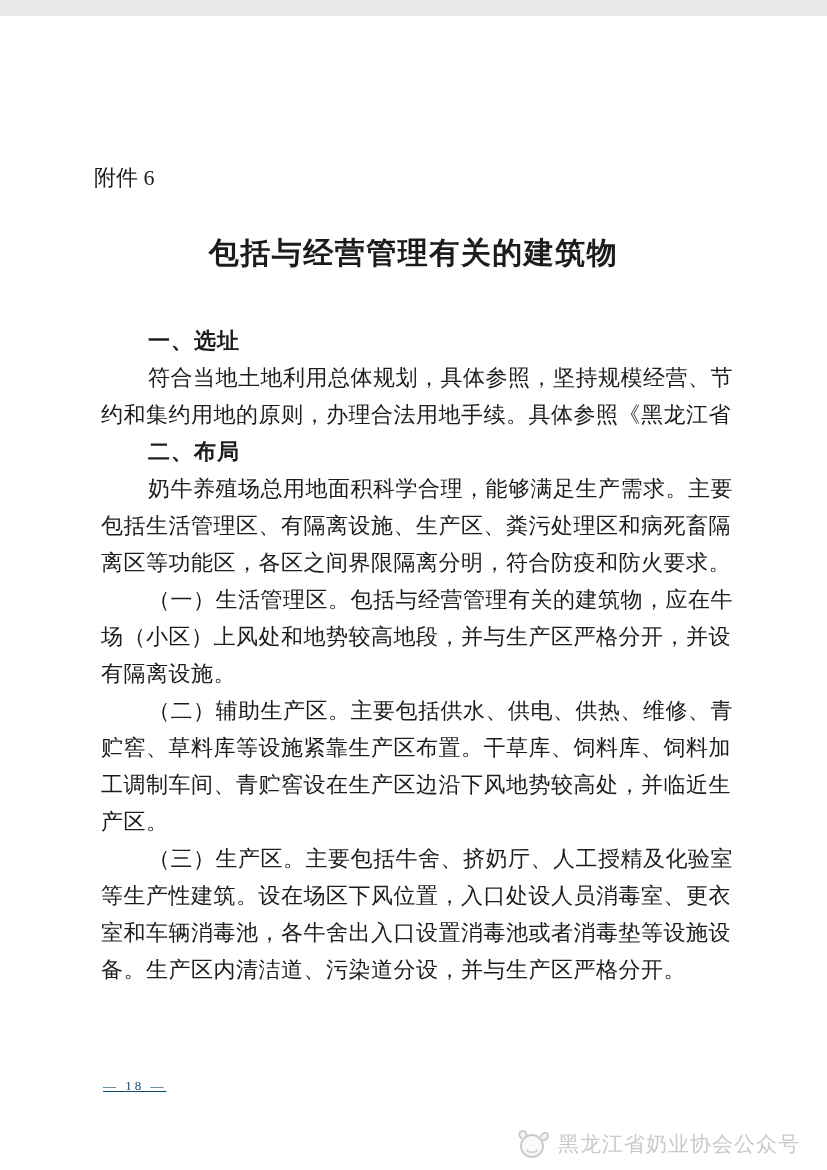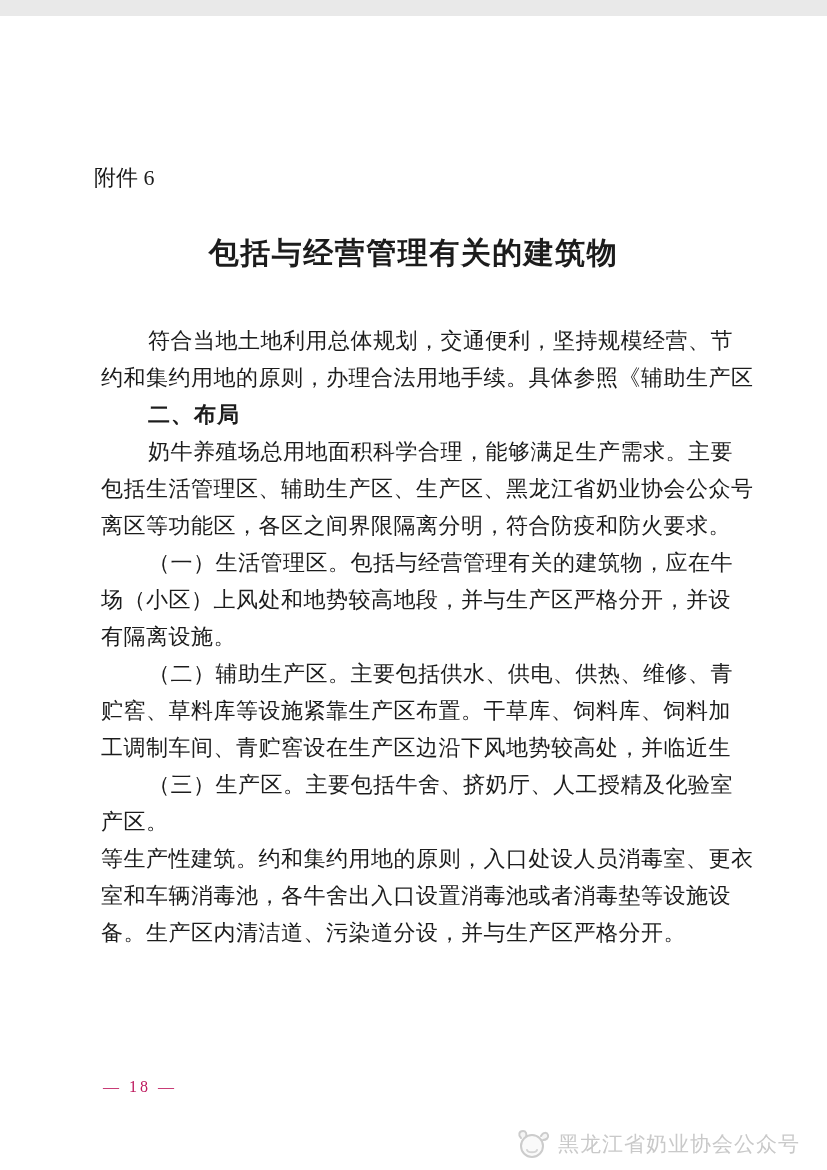--- a/index.html
+++ b/index.html
@@ -28,21 +28,21 @@
   }
   .line{height:37px;white-space:nowrap;letter-spacing:0.5px;}
   .indent{text-indent:47px;}
   .heading{
     font-weight:700;
     font-family:"Liberation Sans","DejaVu Sans",sans-serif;
     letter-spacing:1px;
   }
   .pagenum{
     position:absolute;left:103px;top:1062px;
-    font-size:16px;letter-spacing:3px;color:#be185d;
+    font-size:13px;letter-spacing:3px;color:#0c4a6e;text-decoration:underline;
   }
   .watermark{
     position:absolute;right:27px;top:1112px;
     display:flex;align-items:center;gap:7px;
     color:#c9c9c9;
     font-size:21px;letter-spacing:1px;
     font-family:"Liberation Sans","DejaVu Sans",sans-serif;
     text-shadow:0 1px 0 #ffffff;
     user-select:none;
   }
@@ -51,41 +51,42 @@
 </head>
 <body>
 
 <div class="page">
 
   <div class="attachment">附件 6</div>
 
   <h1 class="title">包括与经营管理有关的建筑物</h1>
 
   <div class="body">
+    <div class="line heading indent">一、选址</div>
 
-    <div class="line indent">符合当地土地利用总体规划，交通便利，坚持规模经营、节</div>
-    <div class="line">约和集约用地的原则，办理合法用地手续。具体参照《辅助生产区</div>
+    <div class="line indent">符合当地土地利用总体规划，具体参照，坚持规模经营、节</div>
+    <div class="line">约和集约用地的原则，办理合法用地手续。具体参照《黑龙江省</div>
 
     <div class="line heading indent">二、布局</div>
 
     <div class="line indent">奶牛养殖场总用地面积科学合理，能够满足生产需求。主要</div>
-    <div class="line">包括生活管理区、辅助生产区、生产区、黑龙江省奶业协会公众号</div>
+    <div class="line">包括生活管理区、有隔离设施、生产区、粪污处理区和病死畜隔</div>
     <div class="line">离区等功能区，各区之间界限隔离分明，符合防疫和防火要求。</div>
 
     <div class="line indent">（一）生活管理区。包括与经营管理有关的建筑物，应在牛</div>
     <div class="line">场（小区）上风处和地势较高地段，并与生产区严格分开，并设</div>
     <div class="line">有隔离设施。</div>
 
     <div class="line indent">（二）辅助生产区。主要包括供水、供电、供热、维修、青</div>
     <div class="line">贮窖、草料库等设施紧靠生产区布置。干草库、饲料库、饲料加</div>
     <div class="line">工调制车间、青贮窖设在生产区边沿下风地势较高处，并临近生</div>
+    <div class="line">产区。</div>
+
     <div class="line indent">（三）生产区。主要包括牛舍、挤奶厅、人工授精及化验室</div>
-
-    <div class="line">产区。</div>
-    <div class="line">等生产性建筑。约和集约用地的原则，入口处设人员消毒室、更衣</div>
+    <div class="line">等生产性建筑。设在场区下风位置，入口处设人员消毒室、更衣</div>
     <div class="line">室和车辆消毒池，各牛舍出入口设置消毒池或者消毒垫等设施设</div>
     <div class="line">备。生产区内清洁道、污染道分设，并与生产区严格分开。</div>
   </div>
 
   <div class="pagenum">— 18 —</div>
 
   <div class="watermark">
     <svg width="36" height="32" viewBox="0 0 36 32" aria-hidden="true">
       <g fill="none" stroke="#cccccc" stroke-width="2" stroke-linecap="round">
         <path d="M6 10 C3 7, 4 3, 8 3 C11 3, 12 6, 11 9" fill="#f5f5f5"></path>

